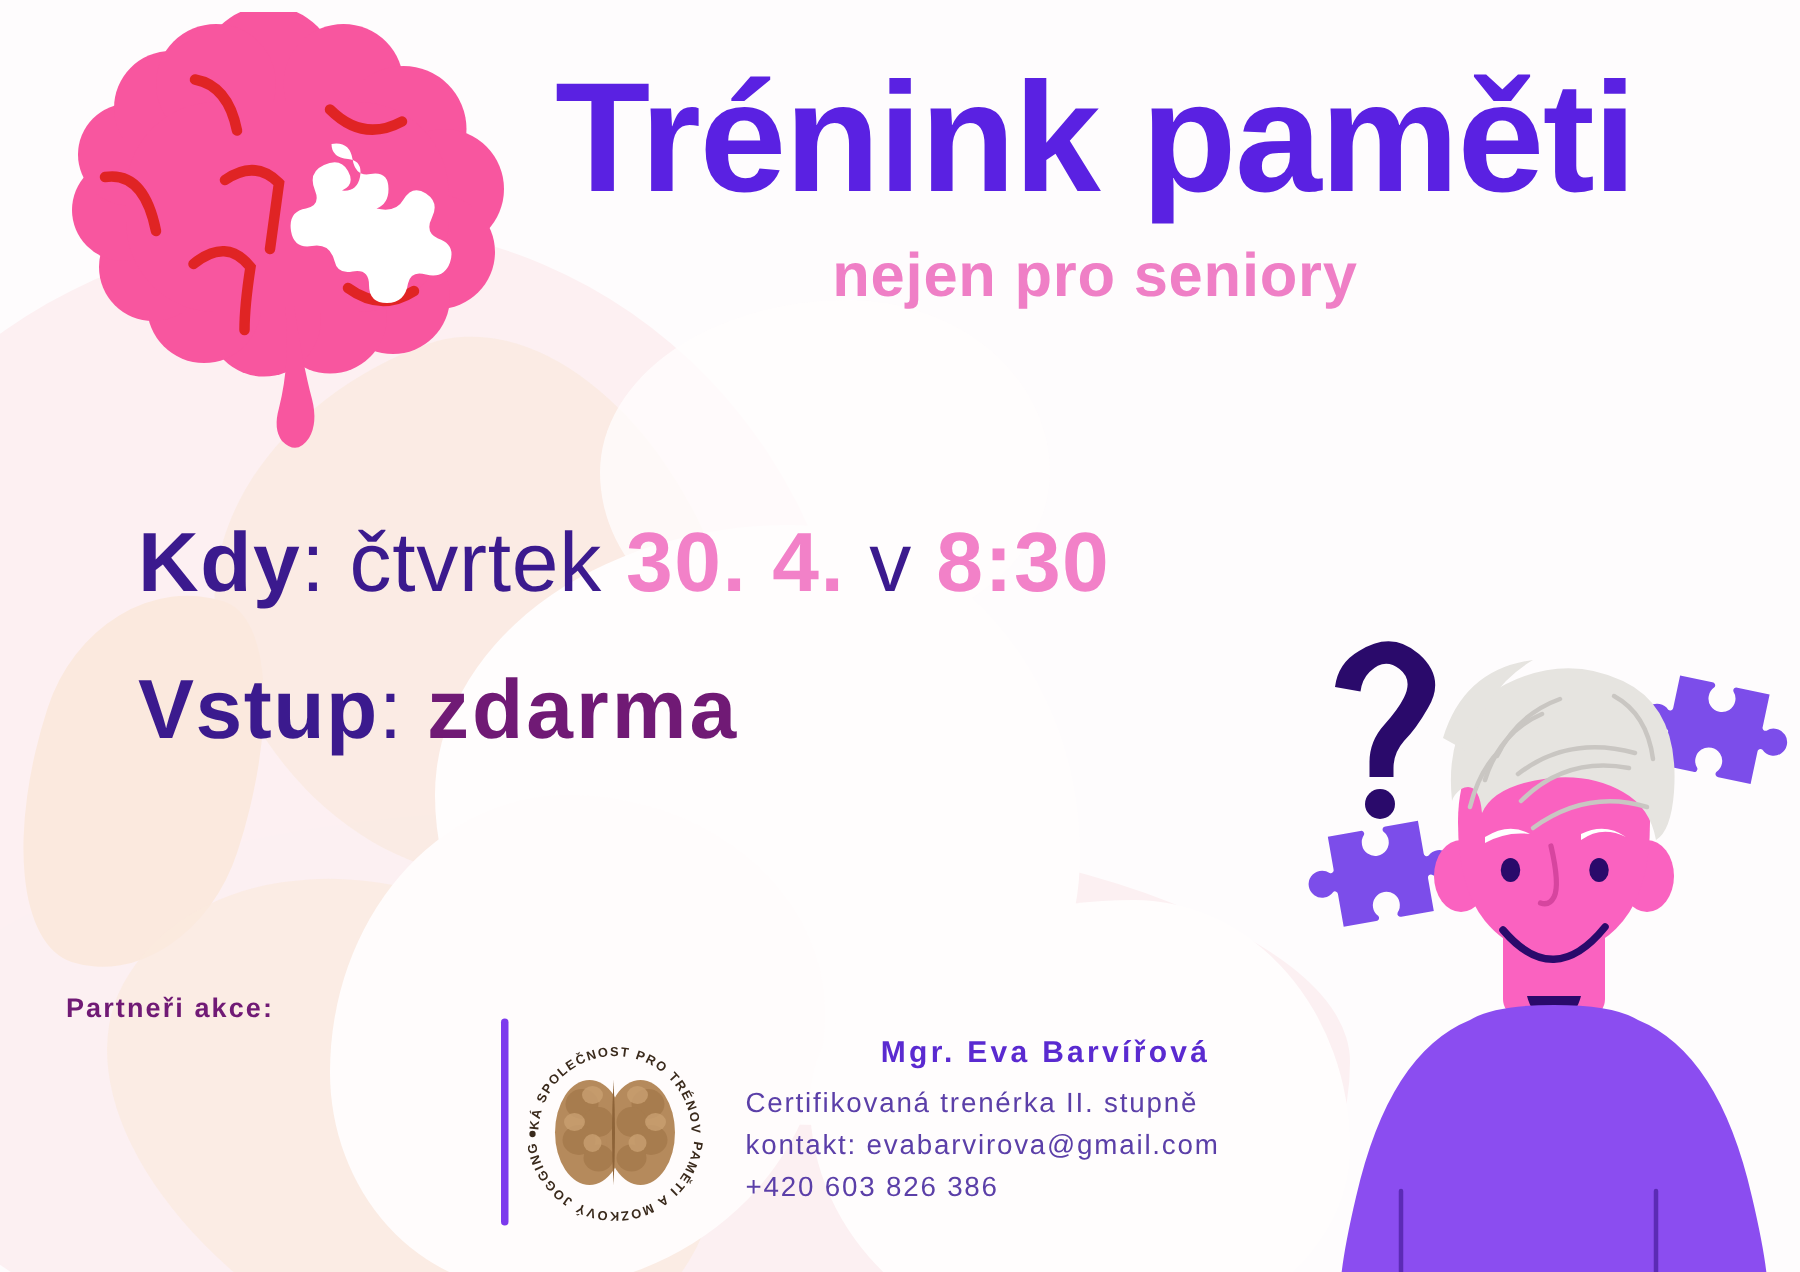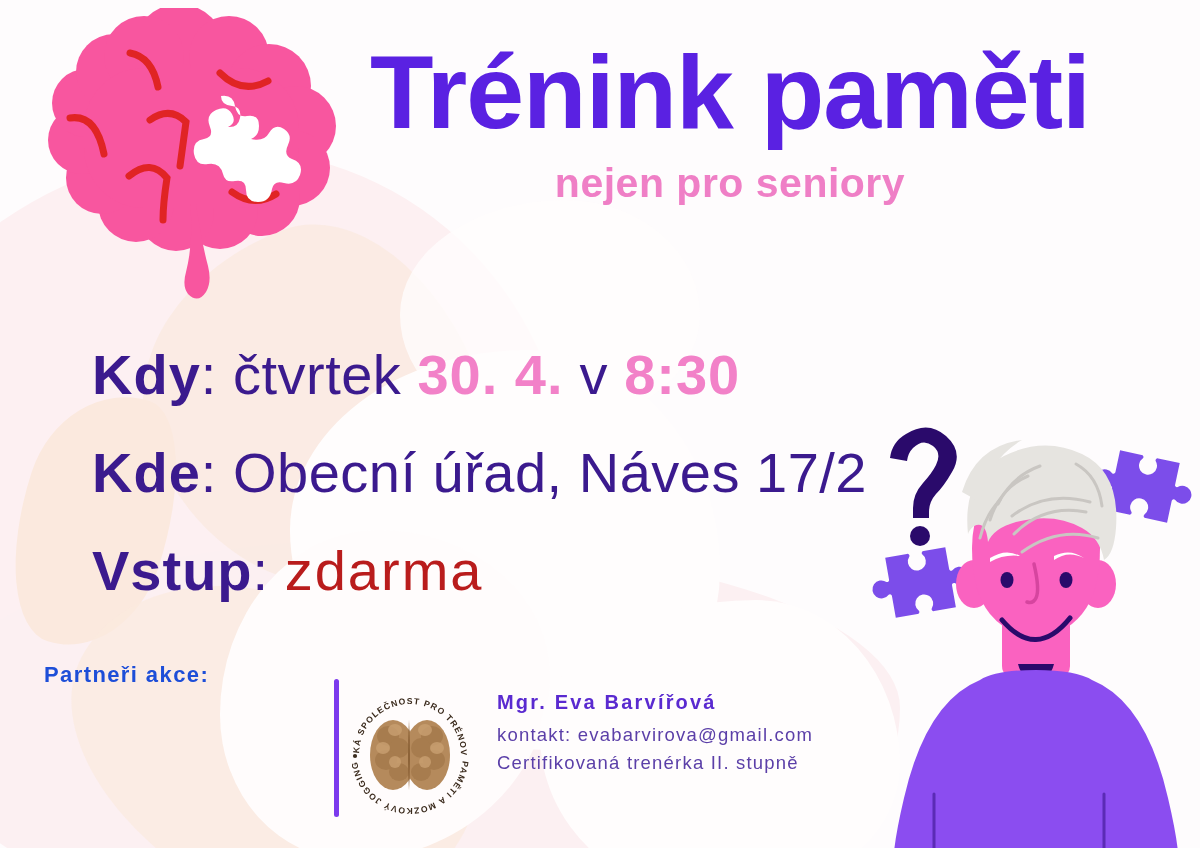--- a/index.html
+++ b/index.html
@@ -163,45 +163,45 @@
   .dl-value {
     font-weight: 400;
     letter-spacing: .5px;
   }
   .dl-hl {
     color: #f281c8;
     font-weight: 700;
     letter-spacing: 1px;
   }
   .dl-hl-light {
-    color: #b91c1c;
-    font-weight: 400;
+    color: #701a75;
+    font-weight: 700;
     letter-spacing: 2px;
   }
 
   
   .senior-wrap {
     position: absolute;
     left: 862px;
     top: 412px;
     width: 340px;
     height: 440px;
   }
 
   
   .partners {
     position: absolute;
     left: 44px;
     top: 662px;
     width: 290px;
   }
   .partners-heading {
-    font-size: 22px;
-    font-weight: 700;
-    color: #1d4ed8;
+    font-size: 18px;
+    font-weight: 700;
+    color: #701a75;
     letter-spacing: 1.4px;
     margin: 0 0 26px 0;
   }
   .ochoz-row {
     display: flex;
     align-items: center;
     gap: 13px;
   }
   .ochoz-name {
     font-size: 31px;
@@ -234,20 +234,21 @@
     top: 691px;
     width: 400px;
     color: #5b3fa8;
   }
   .contact-name {
     font-size: 20px;
     font-weight: 700;
     letter-spacing: 2.2px;
     color: #5a2ad0;
     margin: 0 0 7px 0;
+    text-align: center;
   }
   .contact-line {
     font-size: 18.5px;
     letter-spacing: 1.2px;
     line-height: 1.52;
     color: #5b3fa8;
     margin: 0;
   }
 </style>
 </head>
@@ -314,23 +315,20 @@
     <h1 class="poster-title">Trénink paměti</h1>
     <p class="poster-subtitle">nejen pro seniory</p>
   </div>
 
   <div class="details">
 
     <div class="detail-line">
       <span class="dl-label">Kdy</span><span class="dl-value">: </span><span class="dl-value">čtvrtek </span><span class="dl-hl">30. 4.</span><span class="dl-value"> v </span><span class="dl-hl">8:30</span>
     </div>
 
-    <div class="detail-line">
-      <span class="dl-label">Kde</span><span class="dl-value">: </span><span class="dl-value">Obecní úřad, Náves 17/2</span>
-    </div>
 
     <div class="detail-line">
       <span class="dl-label">Vstup</span><span class="dl-value">: </span><span class="dl-hl-light">zdarma</span>
     </div>
 
   </div>
 
   <div class="senior-wrap">
     <svg viewBox="0 0 340 440" width="340" height="440" aria-hidden="true">
 
@@ -443,17 +441,18 @@
       </text>
       <text font-family="'Liberation Sans', sans-serif" font-size="8.6" font-weight="700" fill="#3a2a1c" letter-spacing="1.1">
         <textPath href="#arcBottom" startOffset="50%" text-anchor="middle">PAMĚTI A MOZKOVÝ JOGGING</textPath>
       </text>
       <circle fill="#3a2a1c" cx="10" cy="66" r="2.1"></circle>
     </svg>
   </div>
 
   <div class="contact">
     <p class="contact-name">Mgr. Eva Barvířová</p>
+    <p class="contact-line">Certifikovaná trenérka II. stupně</p>
     <p class="contact-line">kontakt: evabarvirova@gmail.com</p>
-    <p class="contact-line">Certifikovaná trenérka II. stupně</p>
+    <p class="contact-line">+420 603 826 386</p>
   </div>
 
 </div>
 
 </body></html>

